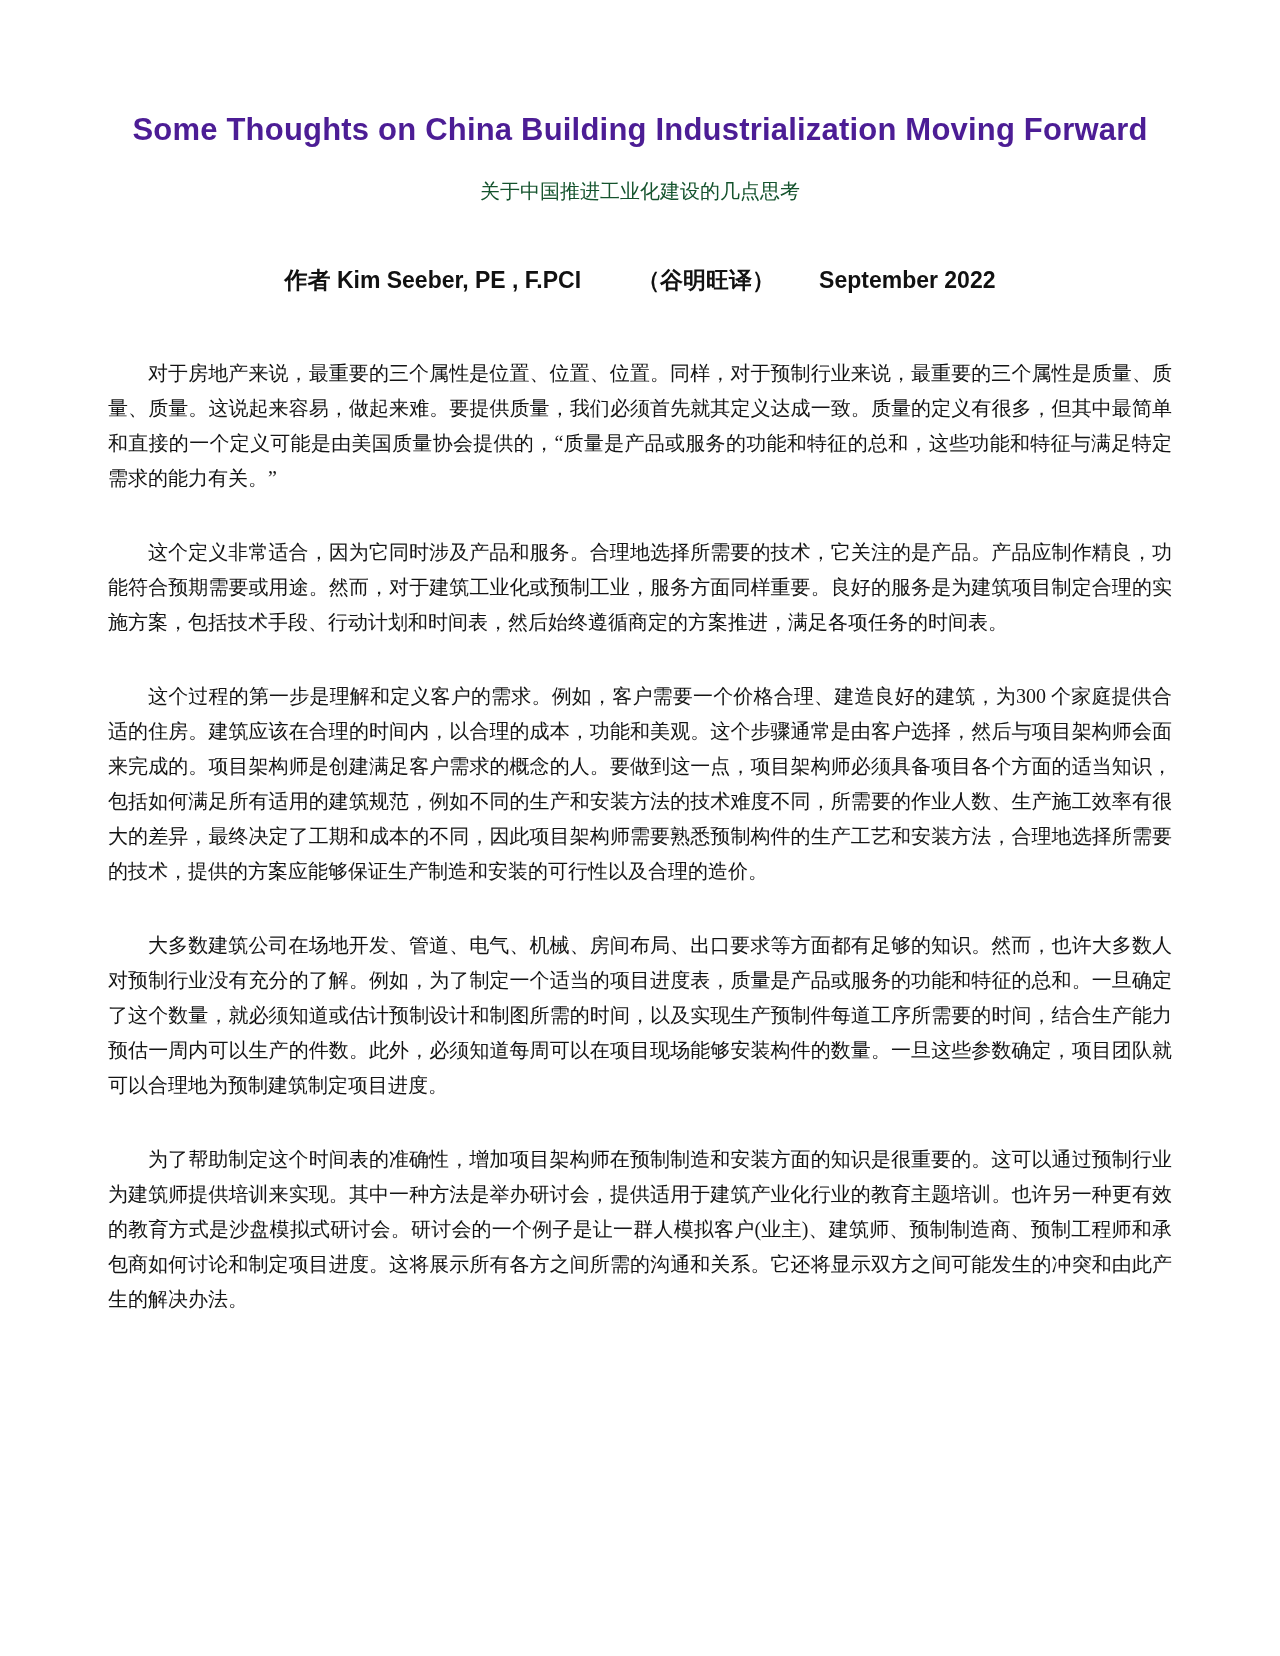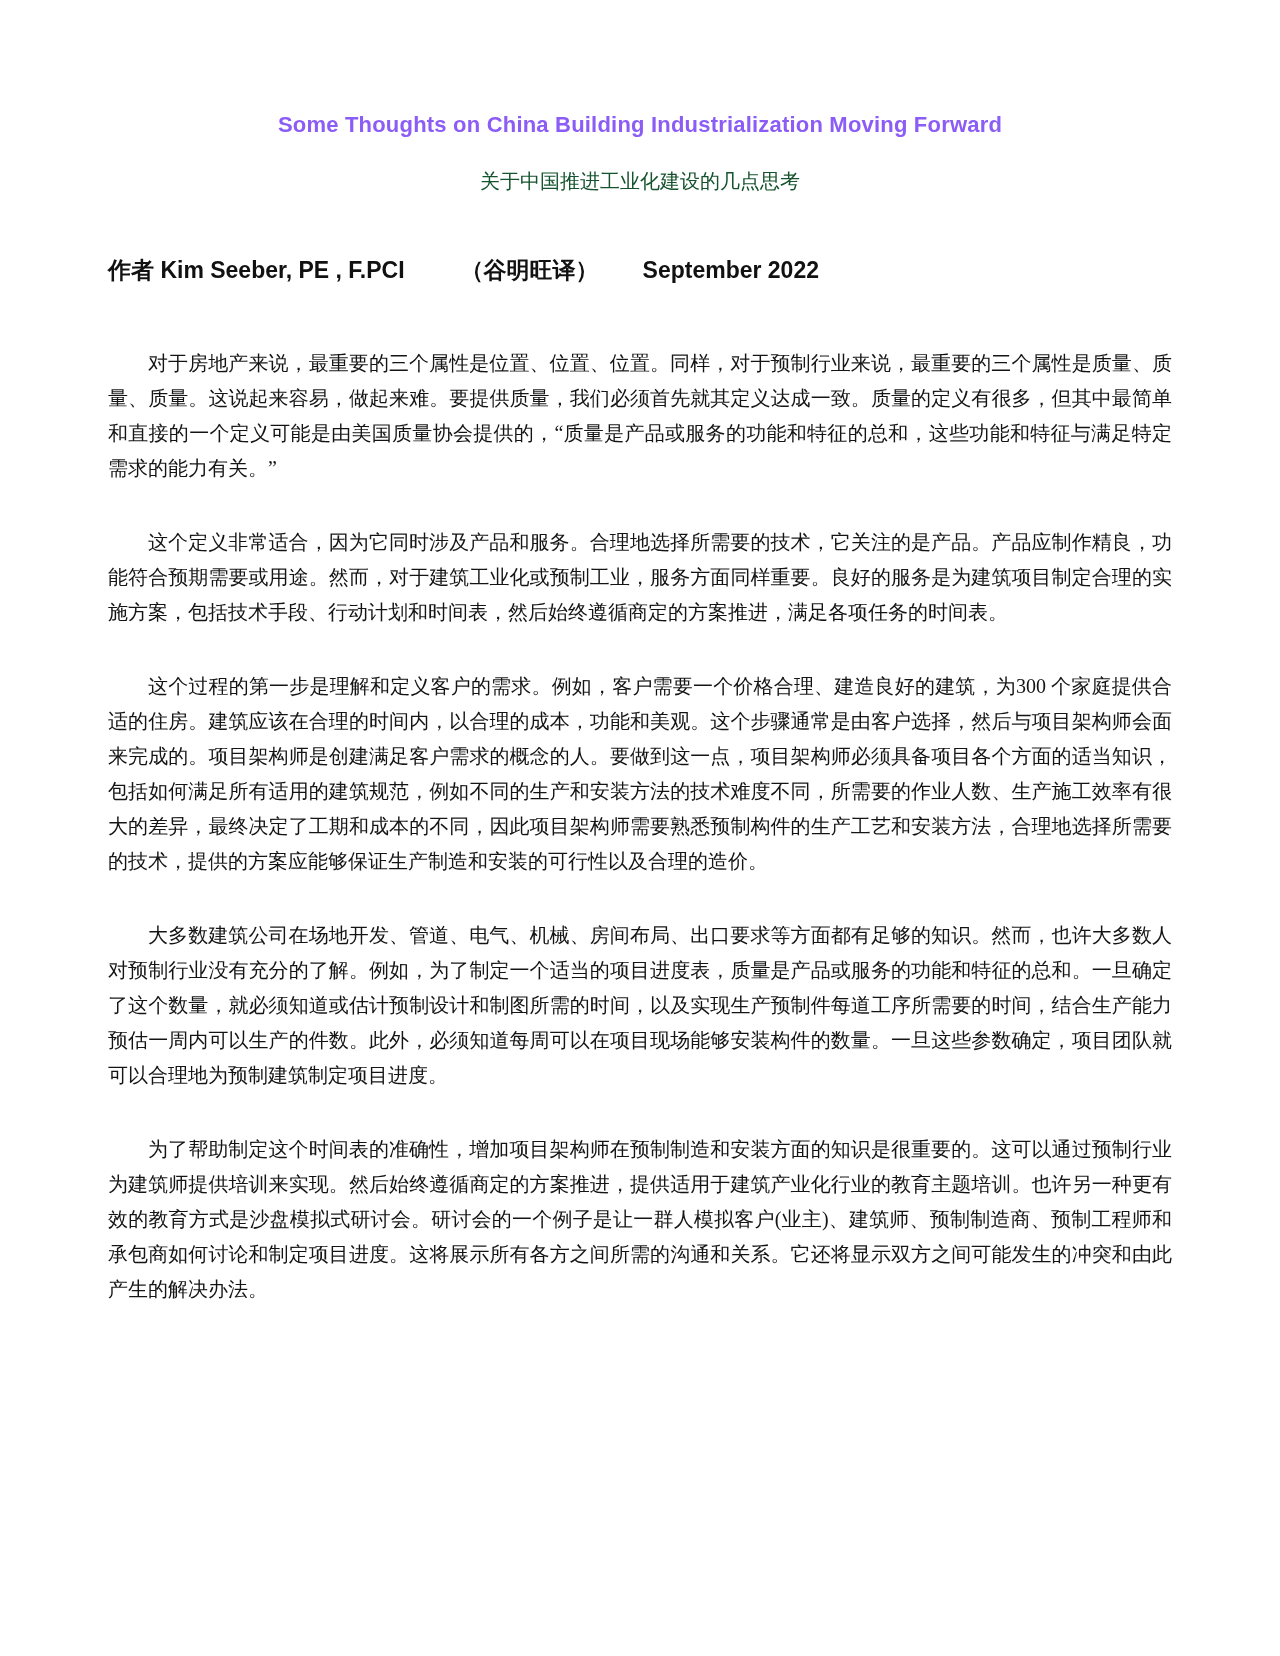--- a/index.html
+++ b/index.html
@@ -14,36 +14,37 @@
     margin: 0 auto;
     background: #ffffff;
     color: #141414;
     box-sizing: border-box;
     padding: 112px 108px 40px 108px;
     font-family: "Liberation Serif", "DejaVu Serif", serif;
     overflow: hidden;
   }
   .title-en {
     font-family: "Liberation Sans", "DejaVu Sans", sans-serif;
-    font-size: 22px;
+    font-size: 31px;
     font-weight: bold;
     text-align: center;
     margin: 0;
     letter-spacing: 0.2px;
-    color: #8b5cf6;
+    color: #4c1d95;
   }
   .title-zh {
     font-family: "Liberation Serif", "DejaVu Serif", serif;
     font-size: 20px;
     font-weight: normal;
     text-align: center;
     margin: 30px 0 0 0;
     color: #14532d;
   }
   .byline {
+    text-align: center;
     margin-top: 60px;
     font-size: 23px;
     font-weight: bold;
     font-family: "Liberation Sans", "DejaVu Sans", sans-serif;
     color: #111111;
     white-space: nowrap;
   }
   .byline .translator {
     font-family: "Liberation Serif", "DejaVu Serif", serif;
     margin: 0 44px 0 56px;
@@ -72,16 +73,16 @@
 
   <div class="byline">
     <span class="author">作者 Kim Seeber, PE , F.PCI</span><span class="translator">（谷明旺译）</span><span class="date">September 2022</span>
   </div>
 
   <div class="body-text">
     <p class="para">对于房地产来说，最重要的三个属性是位置、位置、位置。同样，对于预制行业来说，最重要的三个属性是质量、质量、质量。这说起来容易，做起来难。要提供质量，我们必须首先就其定义达成一致。质量的定义有很多，但其中最简单和直接的一个定义可能是由美国质量协会提供的，“质量是产品或服务的功能和特征的总和，这些功能和特征与满足特定需求的能力有关。”</p>
     <p class="para">这个定义非常适合，因为它同时涉及产品和服务。合理地选择所需要的技术，它关注的是产品。产品应制作精良，功能符合预期需要或用途。然而，对于建筑工业化或预制工业，服务方面同样重要。良好的服务是为建筑项目制定合理的实施方案，包括技术手段、行动计划和时间表，然后始终遵循商定的方案推进，满足各项任务的时间表。</p>
     <p class="para">这个过程的第一步是理解和定义客户的需求。例如，客户需要一个价格合理、建造良好的建筑，为300 个家庭提供合适的住房。建筑应该在合理的时间内，以合理的成本，功能和美观。这个步骤通常是由客户选择，然后与项目架构师会面来完成的。项目架构师是创建满足客户需求的概念的人。要做到这一点，项目架构师必须具备项目各个方面的适当知识，包括如何满足所有适用的建筑规范，例如不同的生产和安装方法的技术难度不同，所需要的作业人数、生产施工效率有很大的差异，最终决定了工期和成本的不同，因此项目架构师需要熟悉预制构件的生产工艺和安装方法，合理地选择所需要的技术，提供的方案应能够保证生产制造和安装的可行性以及合理的造价。</p>
     <p class="para">大多数建筑公司在场地开发、管道、电气、机械、房间布局、出口要求等方面都有足够的知识。然而，也许大多数人对预制行业没有充分的了解。例如，为了制定一个适当的项目进度表，质量是产品或服务的功能和特征的总和。一旦确定了这个数量，就必须知道或估计预制设计和制图所需的时间，以及实现生产预制件每道工序所需要的时间，结合生产能力预估一周内可以生产的件数。此外，必须知道每周可以在项目现场能够安装构件的数量。一旦这些参数确定，项目团队就可以合理地为预制建筑制定项目进度。</p>
-    <p class="para">为了帮助制定这个时间表的准确性，增加项目架构师在预制制造和安装方面的知识是很重要的。这可以通过预制行业为建筑师提供培训来实现。然后始终遵循商定的方案推进，提供适用于建筑产业化行业的教育主题培训。也许另一种更有效的教育方式是沙盘模拟式研讨会。研讨会的一个例子是让一群人模拟客户(业主)、建筑师、预制制造商、预制工程师和承包商如何讨论和制定项目进度。这将展示所有各方之间所需的沟通和关系。它还将显示双方之间可能发生的冲突和由此产生的解决办法。</p>
+    <p class="para">为了帮助制定这个时间表的准确性，增加项目架构师在预制制造和安装方面的知识是很重要的。这可以通过预制行业为建筑师提供培训来实现。其中一种方法是举办研讨会，提供适用于建筑产业化行业的教育主题培训。也许另一种更有效的教育方式是沙盘模拟式研讨会。研讨会的一个例子是让一群人模拟客户(业主)、建筑师、预制制造商、预制工程师和承包商如何讨论和制定项目进度。这将展示所有各方之间所需的沟通和关系。它还将显示双方之间可能发生的冲突和由此产生的解决办法。</p>
   </div>
 
 </div>
 
 </body></html>

